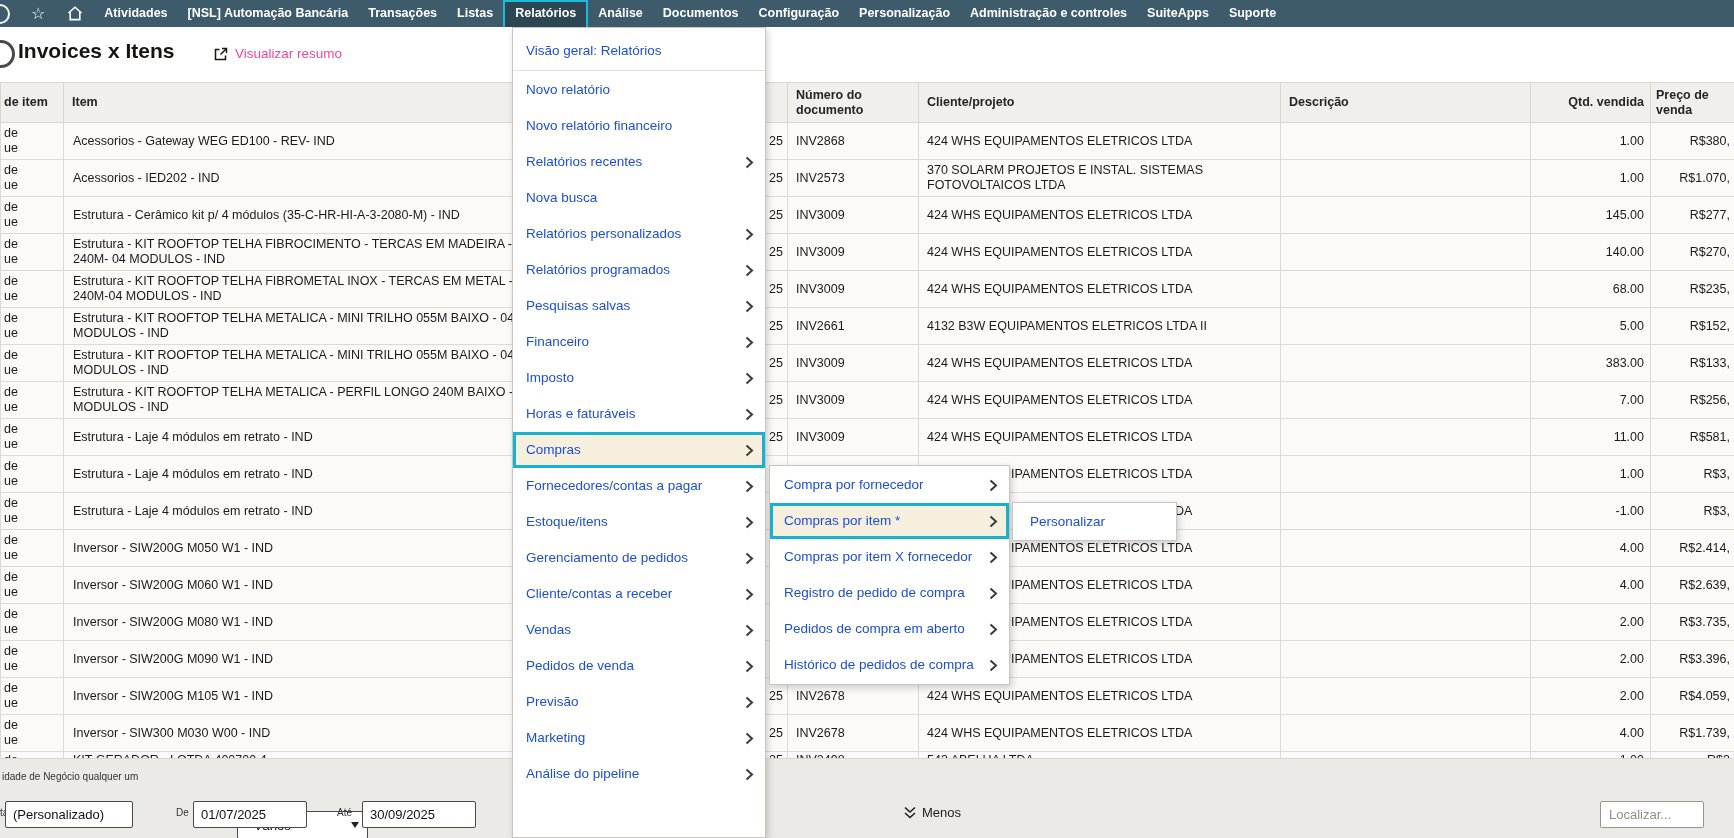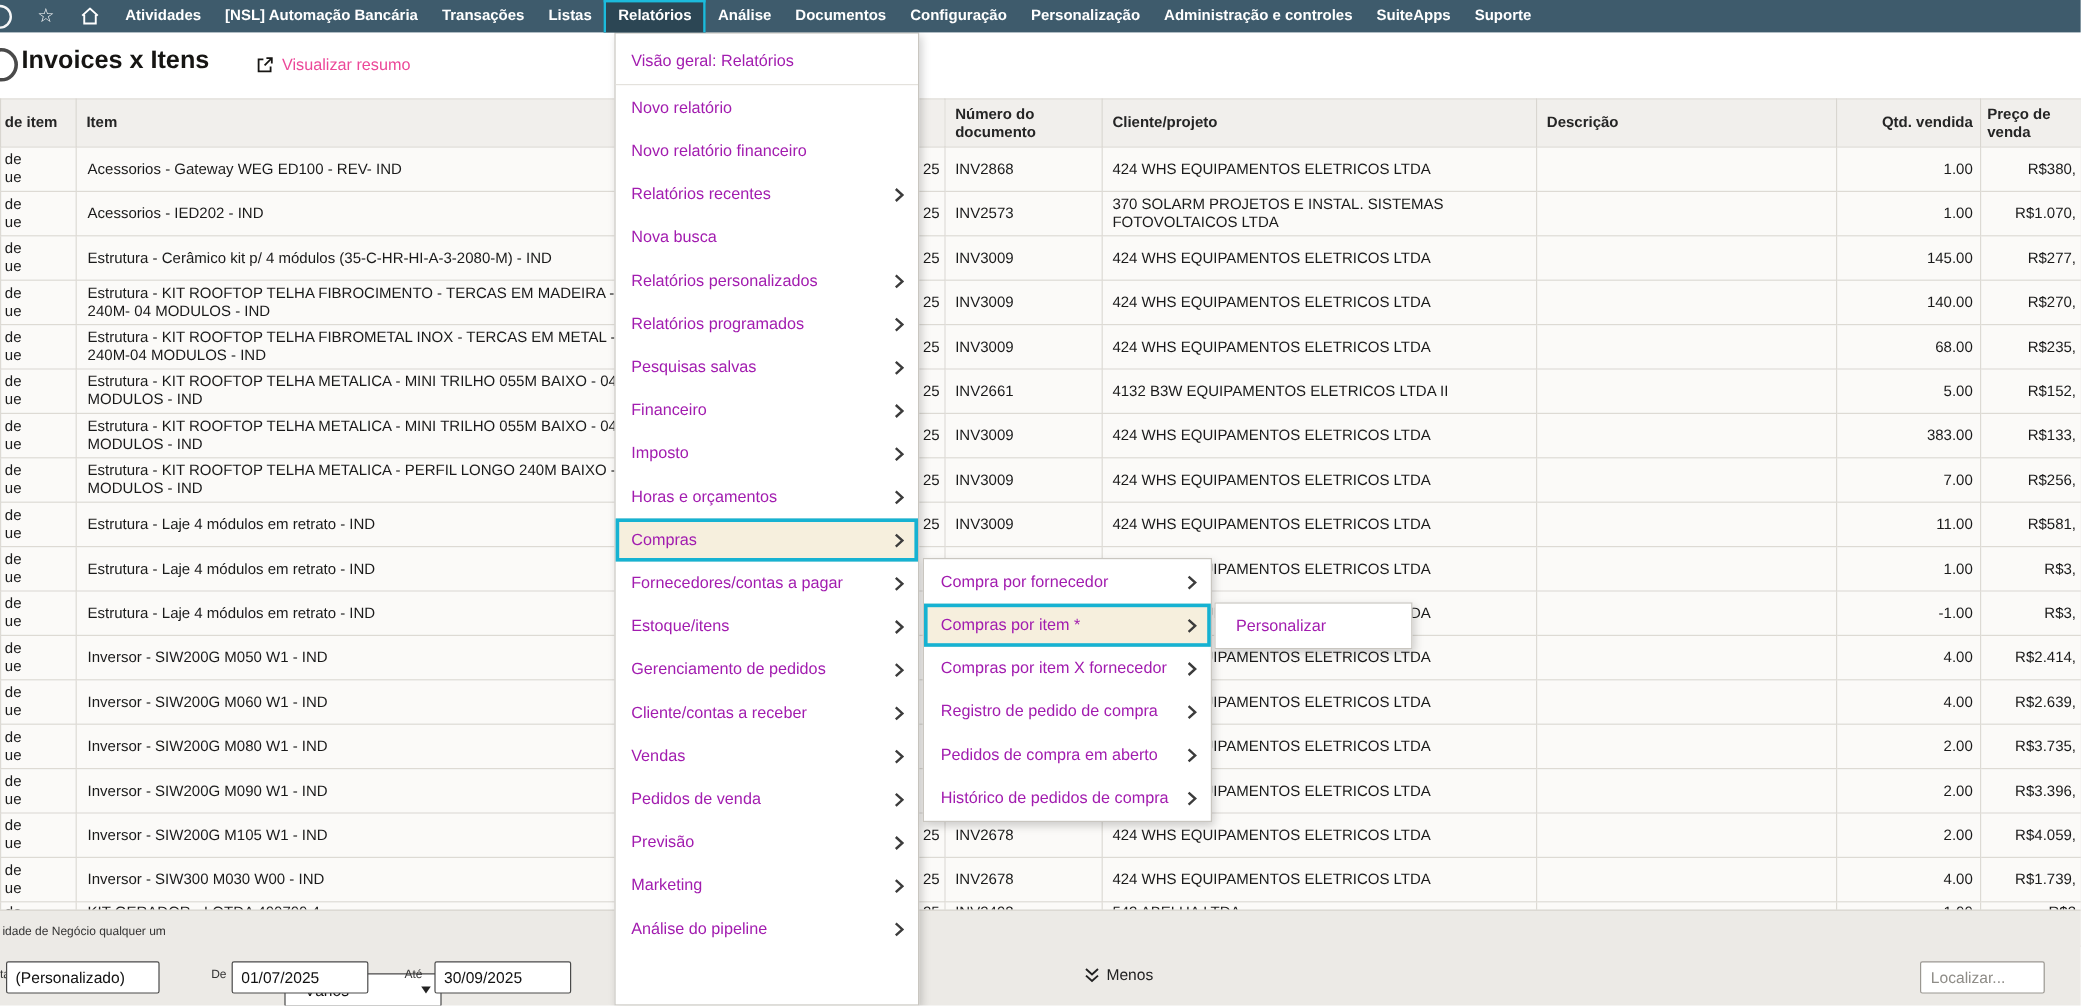--- a/index.html
+++ b/index.html
@@ -45,21 +45,21 @@
   .td-qtd{white-space:nowrap;}
   tr.row-clipped td{vertical-align:top;padding-top:1px;}
 
   
   .menu-panel{position:absolute;background:#fff;border:1px solid #C9C6C0;
        box-shadow:2px 3px 7px rgba(0,0,0,.18);box-sizing:border-box;}
   .menu-l1{left:512px;top:27px;width:254px;height:811px;z-index:10;padding-top:5px;}
   .menu-l2{left:769px;top:465px;width:241px;z-index:11;padding:1px 0;}
   .menu-l3{left:1012px;top:502px;width:165px;height:39px;z-index:12;}
   .menu-item{position:relative;height:36px;line-height:36px;padding-left:13px;
-       font-size:13.5px;color:#a21caf;white-space:nowrap;box-sizing:border-box;cursor:pointer;}
+       font-size:13.5px;color:#1d4ed8;white-space:nowrap;box-sizing:border-box;cursor:pointer;}
   .menu-l2 .menu-item{padding-left:14px;}
   .menu-l3 .menu-item{height:37px;line-height:37px;padding-left:17px;}
   .menu-item .chev{position:absolute;right:11px;top:12px;}
   .menu-item.highlight{background:#F6EFDD;border:3px solid #16B2D2;line-height:30px;
        padding-left:10px;}
   .menu-l2 .menu-item.highlight{padding-left:11px;}
   .menu-item.highlight .chev{top:9px;right:8px;}
   .menu-divider{border-top:1px solid #E4E2DD;margin:1px 0;height:0;}
 
   
@@ -377,21 +377,21 @@
       </svg></div>
     <div class="menu-item"><span>Pesquisas salvas</span><svg class="chev" width="9" height="13" viewBox="0 0 9 13">
         <path d="M1.5 1.5 L7 6.5 L1.5 11.5" fill="none" stroke="#3c3c3c" stroke-width="2"></path>
       </svg></div>
     <div class="menu-item"><span>Financeiro</span><svg class="chev" width="9" height="13" viewBox="0 0 9 13">
         <path d="M1.5 1.5 L7 6.5 L1.5 11.5" fill="none" stroke="#3c3c3c" stroke-width="2"></path>
       </svg></div>
     <div class="menu-item"><span>Imposto</span><svg class="chev" width="9" height="13" viewBox="0 0 9 13">
         <path d="M1.5 1.5 L7 6.5 L1.5 11.5" fill="none" stroke="#3c3c3c" stroke-width="2"></path>
       </svg></div>
-    <div class="menu-item"><span>Horas e orçamentos</span><svg class="chev" width="9" height="13" viewBox="0 0 9 13">
+    <div class="menu-item"><span>Horas e faturáveis</span><svg class="chev" width="9" height="13" viewBox="0 0 9 13">
         <path d="M1.5 1.5 L7 6.5 L1.5 11.5" fill="none" stroke="#3c3c3c" stroke-width="2"></path>
       </svg></div>
     <div class="menu-item highlight"><span>Compras</span><svg class="chev" width="9" height="13" viewBox="0 0 9 13">
         <path d="M1.5 1.5 L7 6.5 L1.5 11.5" fill="none" stroke="#3c3c3c" stroke-width="2"></path>
       </svg></div>
     <div class="menu-item"><span>Fornecedores/contas a pagar</span><svg class="chev" width="9" height="13" viewBox="0 0 9 13">
         <path d="M1.5 1.5 L7 6.5 L1.5 11.5" fill="none" stroke="#3c3c3c" stroke-width="2"></path>
       </svg></div>
     <div class="menu-item"><span>Estoque/itens</span><svg class="chev" width="9" height="13" viewBox="0 0 9 13">
         <path d="M1.5 1.5 L7 6.5 L1.5 11.5" fill="none" stroke="#3c3c3c" stroke-width="2"></path>

